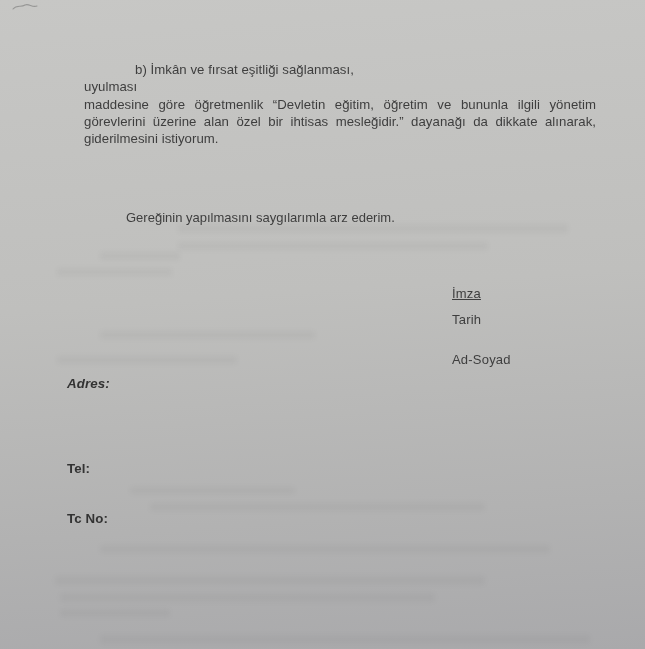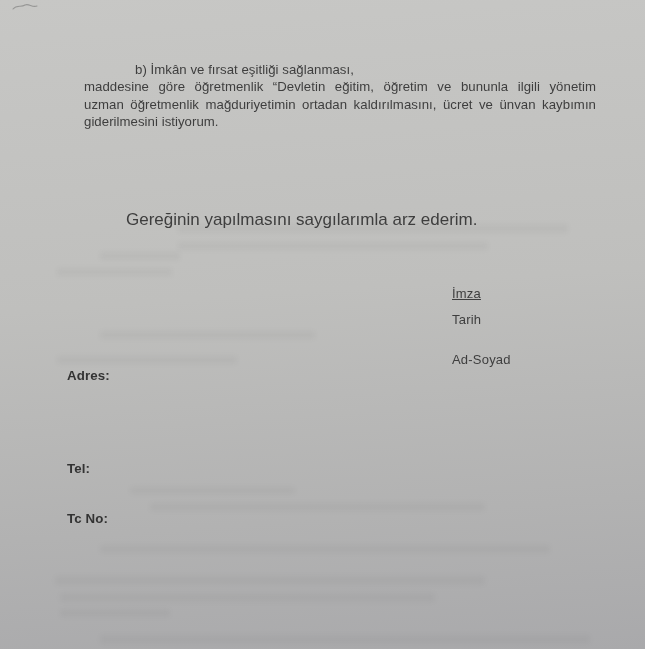--- a/index.html
+++ b/index.html
@@ -29,40 +29,40 @@
   .line { text-align: left; }
   .line.indent { text-indent: 51px; }
   .line.justify {
     text-align: justify;
     text-align-last: justify;
   }
   .closing {
     position: absolute;
     left: 126px;
     top: 210px;
-    font-size: 17px;
+    font-size: 13px;
   }
   .sig-label {
     position: absolute;
     left: 452px;
     font-size: 13px;
     letter-spacing: 0.2px;
   }
   .sig-imza  { top: 286px; text-decoration: underline; }
   .sig-tarih { top: 312px; }
   .sig-ad    { top: 352px; }
   .contact-label {
     position: absolute;
     left: 67px;
     font-weight: 700;
     font-size: 13.3px;
     color: var(--ink-bold, #333333);
     letter-spacing: 0.1px;
   }
-  .lbl-adres { top: 368px; }
+  .lbl-adres { top: 376px; font-style: italic; }
   .lbl-tel   { top: 461px; }
   .lbl-tcno  { top: 491px; margin-top: 20px; }
   .ghost {
     position: absolute;
     background: #555555;
     opacity: 0.055;
     filter: blur(2.5px);
     border-radius: 2px;
   }
   .corner-mark {
@@ -92,22 +92,23 @@
     <div class="ghost" style="left:150px; top:503px; width:335px; height:8px;"></div>
     <div class="ghost" style="left:100px; top:545px; width:450px; height:8px;"></div>
     <div class="ghost" style="left:55px;  top:576px; width:430px; height:9px;"></div>
     <div class="ghost" style="left:60px;  top:593px; width:375px; height:9px;"></div>
     <div class="ghost" style="left:60px;  top:609px; width:110px; height:8px;"></div>
     <div class="ghost" style="left:100px; top:635px; width:490px; height:9px;"></div>
   </div>
 
   <div class="body-text scan-soft">
     <div class="line indent">b) İmkân ve fırsat eşitliği sağlanması,</div>
+    <div class="line">uyulması</div>
     <div class="line justify">maddesine göre öğretmenlik “Devletin eğitim, öğretim ve bununla ilgili yönetim</div>
-    <div class="line justify">uzman öğretmenlik mağduriyetimin ortadan kaldırılmasını, ücret ve ünvan kaybımın</div>
+    <div class="line justify">görevlerini üzerine alan özel bir ihtisas mesleğidir.” dayanağı da dikkate alınarak,</div>
     <div class="line">giderilmesini istiyorum.</div>
   </div>
 
   <div class="closing scan-soft">Gereğinin yapılmasını saygılarımla arz ederim.</div>
 
   <div class="sig-label sig-imza scan-soft">İmza</div>
   <div class="sig-label sig-tarih scan-soft">Tarih</div>
   <div class="sig-label sig-ad scan-soft">Ad-Soyad</div>
 
   <div class="contact-label lbl-adres scan-soft">Adres:</div>

